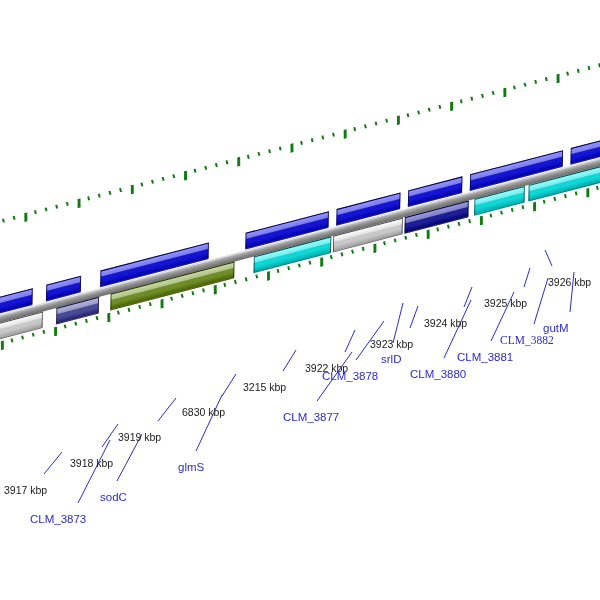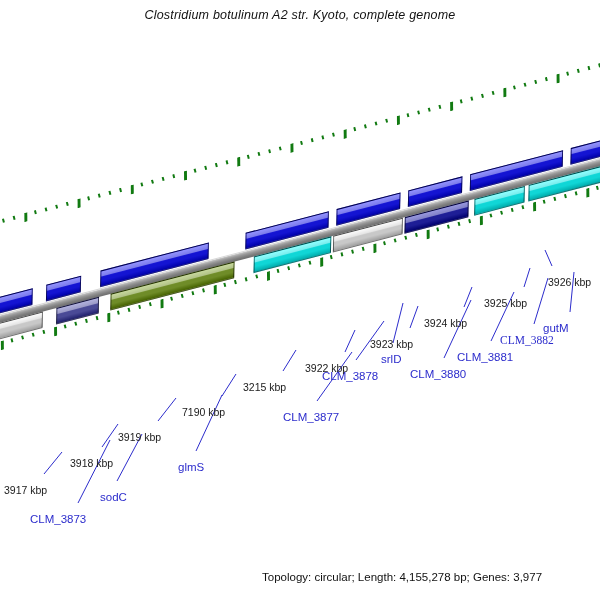--- a/index.html
+++ b/index.html
@@ -101,21 +101,20 @@
   svg.leaders{
     position:absolute;left:0;top:0;width:600px;height:600px;
     pointer-events:none;
   }
 </style>
 </head>
 <body>
 
 <div id="stage">
 
-  <div class="title">Clostridium botulinum A2 str. Kyoto, complete genome</div>
 
   <div class="map">
 
     <div class="ruler" id="ruler-top" style="top: -92px;">
         <div class="tick" style="left: 88px;"></div>
         <div class="tick" style="left: 99px;"></div>
         <div class="tick big" style="left: 110px;"></div>
         <div class="tick" style="left: 121px;"></div>
         <div class="tick" style="left: 132px;"></div>
         <div class="tick" style="left: 143px;"></div>
@@ -335,24 +334,23 @@
       <div class="gene-label" style="left: 283px; top: 411px;">CLM_3877</div>
       <div class="gene-label" style="left: 322px; top: 370px;">CLM_3878</div>
       <div class="gene-label" style="left: 381px; top: 353px;">srlD</div>
       <div class="gene-label" style="left: 410px; top: 368px;">CLM_3880</div>
       <div class="gene-label" style="left: 457px; top: 351px;">CLM_3881</div>
       <div class="gene-label" style="left: 500px; top: 334px; font-family: Liberation Serif, serif;">CLM_3882</div>
       <div class="gene-label" style="left: 543px; top: 322px;">gutM</div>
       <div class="coord-label" style="left: 4px; top: 484px;">3917 kbp</div>
       <div class="coord-label" style="left: 62px; top: 457px; margin-left: 8px;">3918 kbp</div>
       <div class="coord-label" style="left: 118px; top: 431px;">3919 kbp</div>
-      <div class="coord-label" style="left: 182px; top: 406px;">7190 kbp</div>
+      <div class="coord-label" style="left: 182px; top: 406px;">6830 kbp</div>
       <div class="coord-label" style="left: 243px; top: 381px;">3215 kbp</div>
       <div class="coord-label" style="left: 305px; top: 362px;">3922 kbp</div>
       <div class="coord-label" style="left: 370px; top: 338px;">3923 kbp</div>
       <div class="coord-label" style="left: 424px; top: 317px;">3924 kbp</div>
       <div class="coord-label" style="left: 484px; top: 297px;">3925 kbp</div>
       <div class="coord-label" style="left: 548px; top: 276px;">3926 kbp</div>
     </div>
 
-  <div class="footer-right">Topology: circular; Length: 4,155,278 bp; Genes: 3,977</div>
 
 </div>
 
 </body></html>

